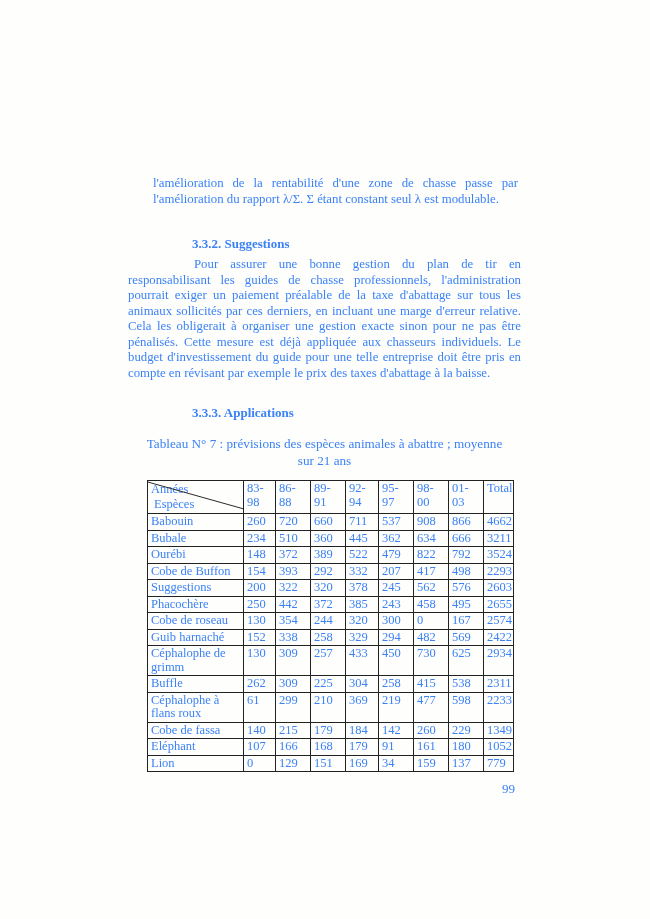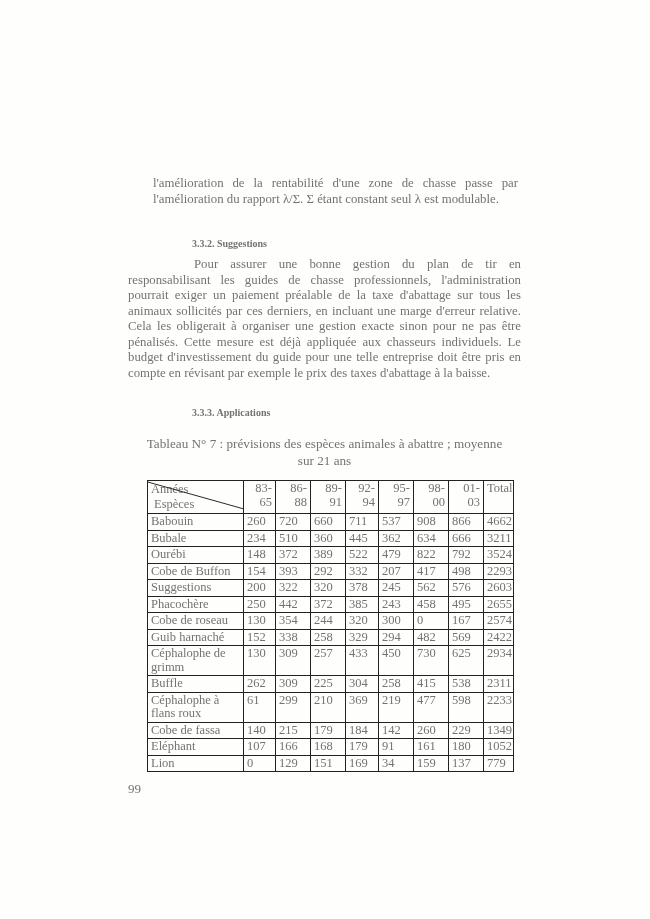--- a/index.html
+++ b/index.html
@@ -6,40 +6,40 @@
     margin: 0;
     padding: 0;
     background: #ffffff;
   }
   .page {
     position: relative;
     width: 650px;
     height: 919px;
     background: #fefefd;
     font-family: "Liberation Serif", "DejaVu Serif", serif;
-    color: #737373;
+    color: #3b82f6;
     overflow: hidden;
   }
   .content {
     position: absolute;
     left: 128px;
     top: 176px;
     width: 393px;
   }
   .body-text {
     font-size: 12.8px;
     line-height: 15.5px;
     text-align: justify;
     margin: 0;
   }
   .para-intro {
     margin: 0 3px 0 25px;
   }
   .section-heading {
-    font-size: 10px;
+    font-size: 13px;
     font-weight: bold;
     margin: 29px 0 6px 64px;
     line-height: 15px;
   }
   .heading-applications {
     margin-top: 24px;
     margin-bottom: 15px;
   }
   .para-suggestions {
     text-indent: 66px;
@@ -88,23 +88,23 @@
   th.corner .corner-top {
     text-align: left;
     padding: 1px 3px 0 0;
   }
   th.corner .corner-bottom {
     text-align: left;
     padding: 1px 0 1px 3px;
   }
   .year-cell div {
     line-height: 13.5px;
+  }
+  .page-number {
     text-align: right;
-  }
-  .page-number {
     font-size: 13px;
     margin: 9px 6px 0 0;
   }
 </style>
 </head>
 <body>
 
 <div class="page">
   <div class="content">
 
@@ -138,21 +138,21 @@
           <th class="corner">
             <svg class="diag" viewBox="0 0 100 30" preserveAspectRatio="none">
               <line x1="0" y1="1" x2="100" y2="26"></line>
             </svg>
             <div class="corner-top">Années</div>
             <div class="corner-bottom">Espèces</div>
           </th>
 
         <th class="year-cell">
               <div>83-</div>
-              <div>65</div>
+              <div>98</div>
             </th>
             <th class="year-cell">
               <div>86-</div>
               <div>88</div>
             </th>
             <th class="year-cell">
               <div>89-</div>
               <div>91</div>
             </th>
             <th class="year-cell">

